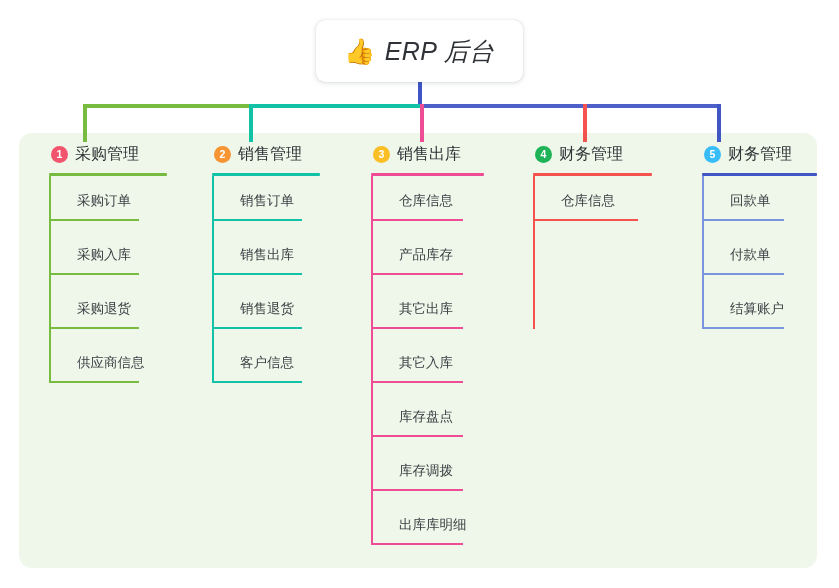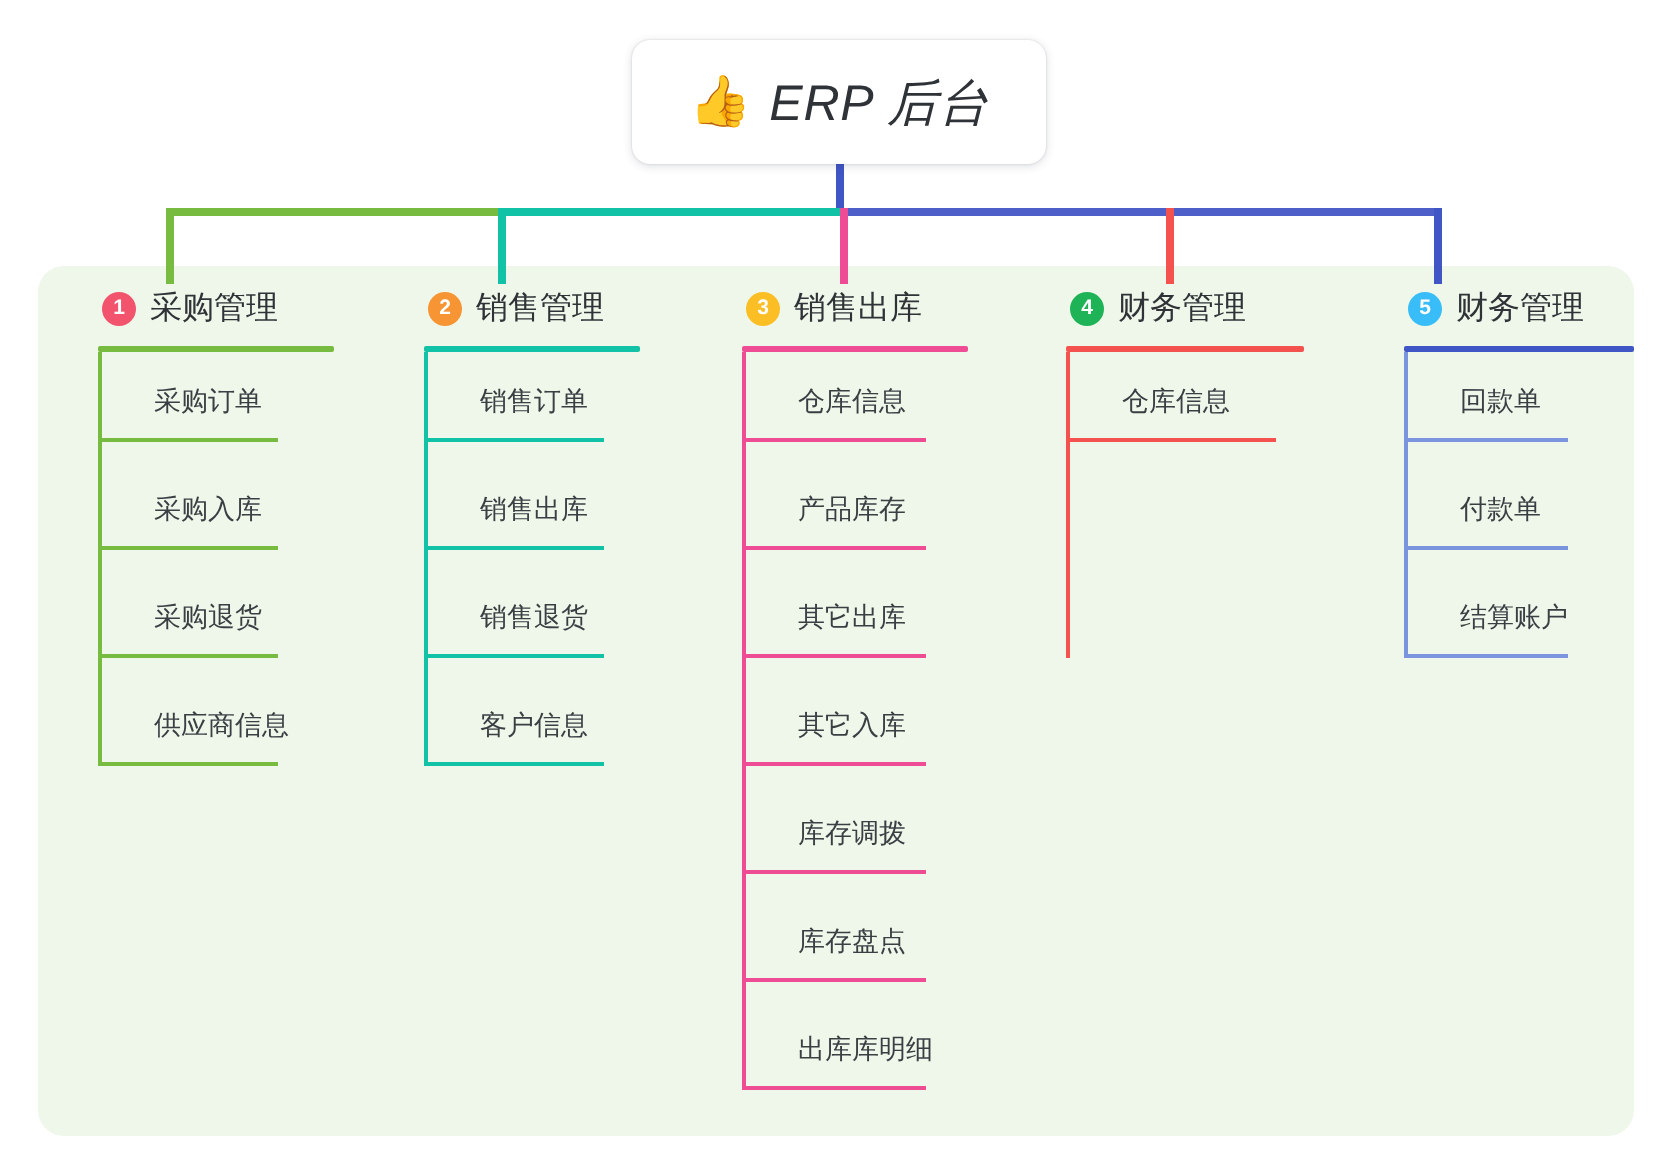--- a/index.html
+++ b/index.html
@@ -165,25 +165,25 @@
         </div>
         <div class="leaf">
           <span class="leaf-text">其它出库</span>
           <div class="leaf-rule" style="width: 92px; background: rgb(238, 77, 150);"></div>
         </div>
         <div class="leaf">
           <span class="leaf-text">其它入库</span>
           <div class="leaf-rule" style="width: 92px; background: rgb(238, 77, 150);"></div>
         </div>
         <div class="leaf">
+          <span class="leaf-text">库存盘点</span>
+          <div class="leaf-rule" style="width: 92px; background: rgb(238, 77, 150);"></div>
+        </div>
+        <div class="leaf">
           <span class="leaf-text">库存调拨</span>
-          <div class="leaf-rule" style="width: 92px; background: rgb(238, 77, 150);"></div>
-        </div>
-        <div class="leaf">
-          <span class="leaf-text">库存盘点</span>
           <div class="leaf-rule" style="width: 92px; background: rgb(238, 77, 150);"></div>
         </div>
         <div class="leaf">
           <span class="leaf-text">出库库明细</span>
           <div class="leaf-rule" style="width: 92px; background: rgb(238, 77, 150);"></div>
         </div>
       </div>
     </div>
     <div class="column c4" style="left: 533px;">
       <div class="col-head">

